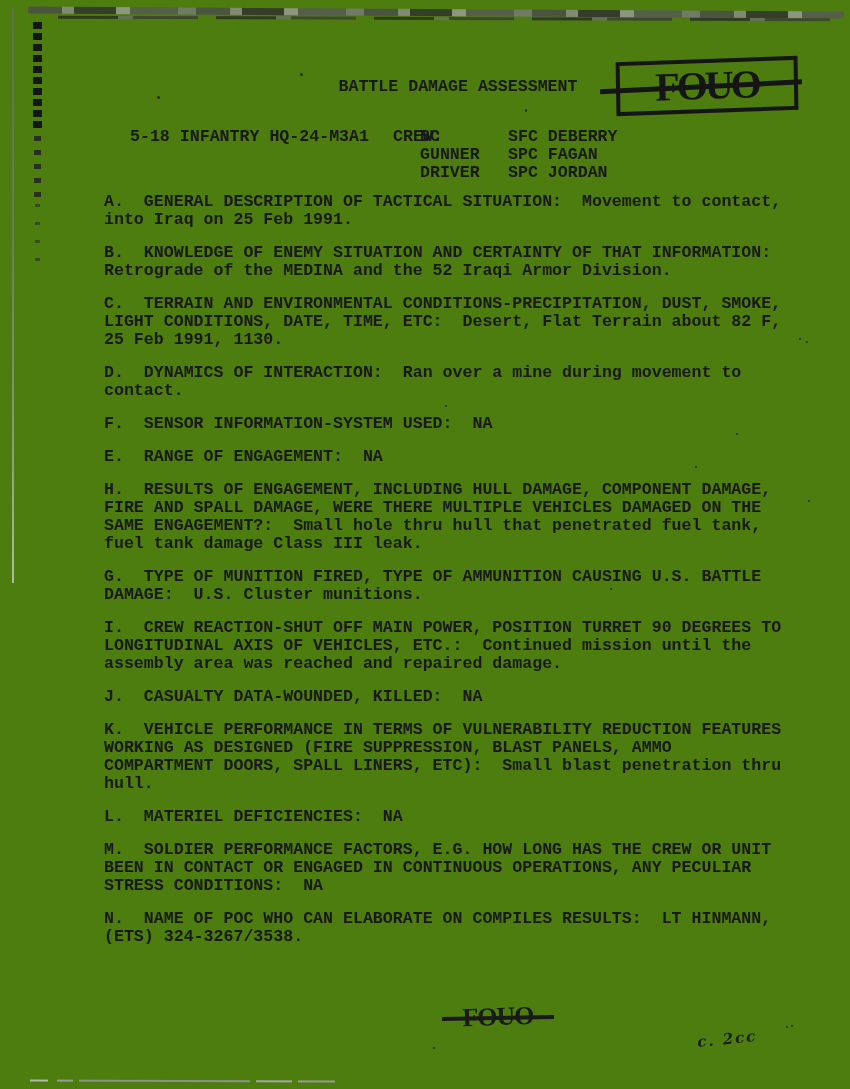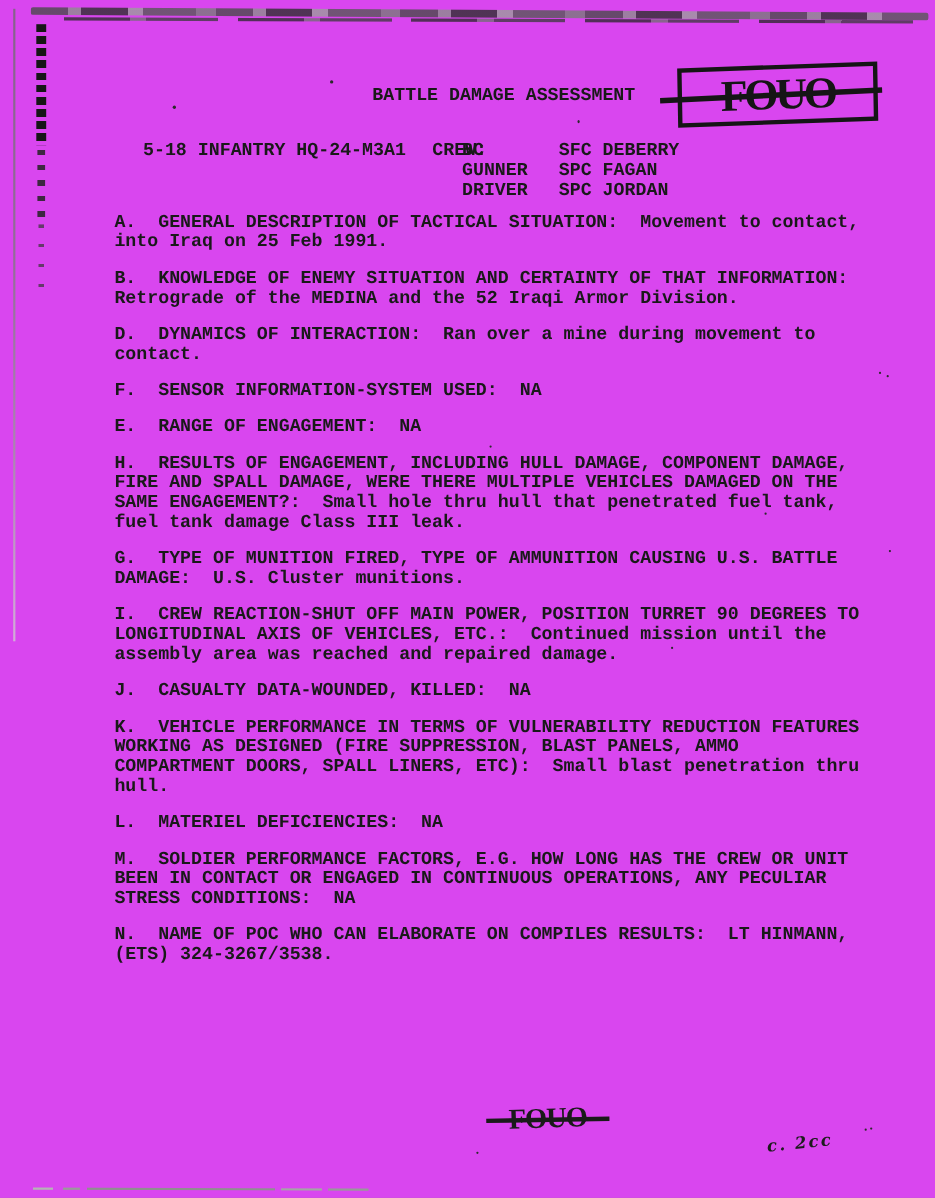--- a/index.html
+++ b/index.html
@@ -1,20 +1,20 @@
 <!DOCTYPE html>
 <html><head>
 <meta charset="utf-8">
 <style>
   html, body { margin: 0; padding: 0; background: #888; }
   .page {
     position: relative;
     width: 850px;
     height: 1089px;
-    background: #d946ef;
+    background: #4d7c0f;
     overflow: hidden;
     font-family: "Liberation Mono", "DejaVu Sans Mono", monospace;
     color: #191919;
   }
   
   .tw {
     font-family: "Liberation Mono", "DejaVu Sans Mono", monospace;
     font-weight: 700;
     font-size: 16.6px;
     line-height: 18px;
@@ -192,20 +192,23 @@
     <div class="crew-row">
       <span class="crew-pos">DRIVER</span><span class="crew-name">SPC JORDAN</span>
     </div>
   </div>
 
   <div class="body-sections tw">
     <div class="section">A.  GENERAL DESCRIPTION OF TACTICAL SITUATION:  Movement to contact,
 into Iraq on 25 Feb 1991.</div>
     <div class="section">B.  KNOWLEDGE OF ENEMY SITUATION AND CERTAINTY OF THAT INFORMATION:
 Retrograde of the MEDINA and the 52 Iraqi Armor Division.</div>
+    <div class="section">C.  TERRAIN AND ENVIRONMENTAL CONDITIONS-PRECIPITATION, DUST, SMOKE,
+LIGHT CONDITIONS, DATE, TIME, ETC:  Desert, Flat Terrain about 82 F,
+25 Feb 1991, 1130.</div>
     <div class="section">D.  DYNAMICS OF INTERACTION:  Ran over a mine during movement to
 contact.</div>
     <div class="section">F.  SENSOR INFORMATION-SYSTEM USED:  NA</div>
     <div class="section">E.  RANGE OF ENGAGEMENT:  NA</div>
     <div class="section">H.  RESULTS OF ENGAGEMENT, INCLUDING HULL DAMAGE, COMPONENT DAMAGE,
 FIRE AND SPALL DAMAGE, WERE THERE MULTIPLE VEHICLES DAMAGED ON THE
 SAME ENGAGEMENT?:  Small hole thru hull that penetrated fuel tank,
 fuel tank damage Class III leak.</div>
     <div class="section">G.  TYPE OF MUNITION FIRED, TYPE OF AMMUNITION CAUSING U.S. BATTLE
 DAMAGE:  U.S. Cluster munitions.</div>

